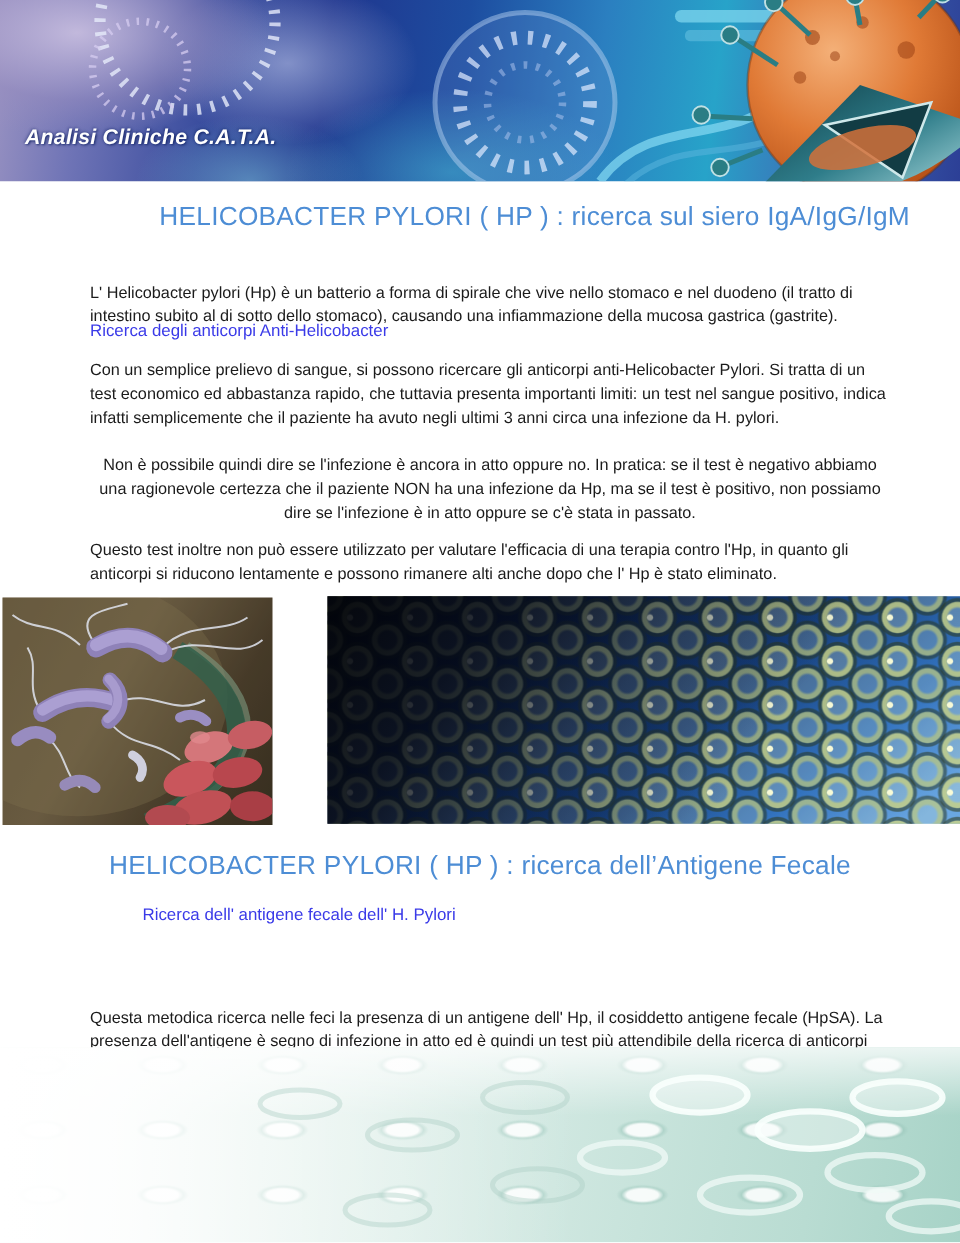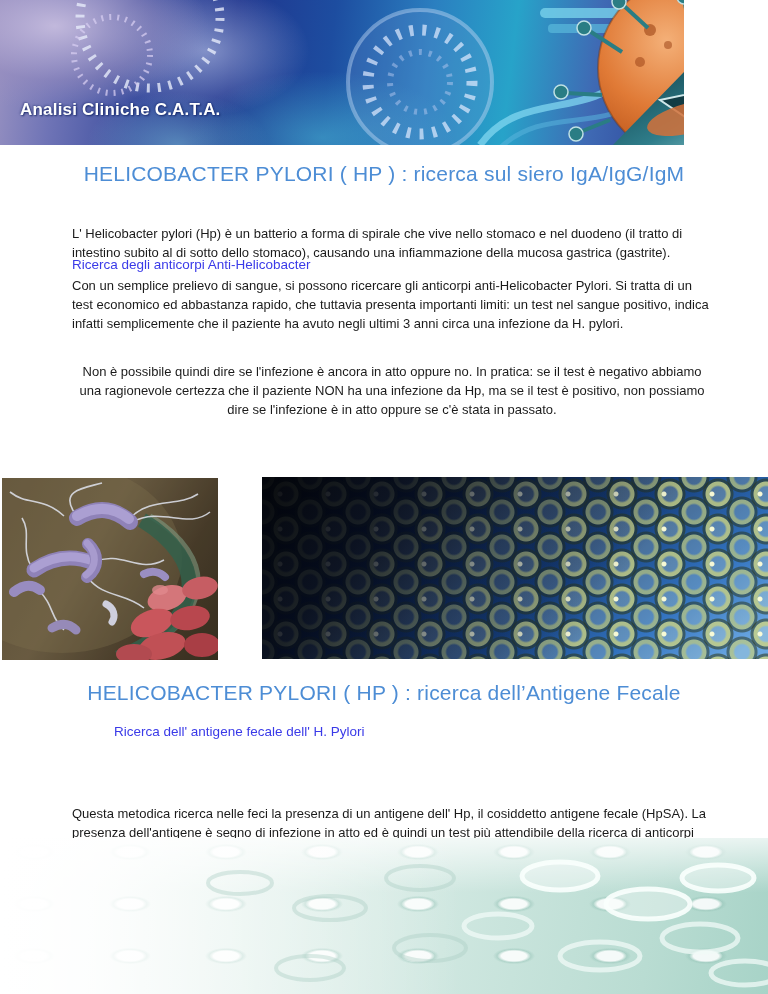--- a/index.html
+++ b/index.html
@@ -3,47 +3,48 @@
 <meta charset="utf-8">
 <style>
   html,body{margin:0;padding:0;background:#ffffff;}
   .page{
     position:relative;width:768px;height:994px;margin:0 auto;
     background:#ffffff;overflow:hidden;
     font-family:"Liberation Sans",sans-serif;color:#1b1b1b;
   }
   
   .banner{
-    position:absolute;left:0;top:0;width:684px;height:145px;overflow:hidden;
+    position:absolute;left:0;top:0;width:768px;height:145px;overflow:hidden;
     background:
       radial-gradient(ellipse 220px 120px at 8% 18%, rgba(198,188,222,.95) 0%, rgba(152,142,192,.55) 45%, transparent 70%),
       radial-gradient(ellipse 160px 100px at 30% 35%, rgba(190,200,235,.6) 0%, transparent 65%),
       radial-gradient(ellipse 190px 95px at 47% 95%, rgba(80,200,220,.5) 0%, transparent 70%),
       radial-gradient(ellipse 130px 75px at 26% 100%, rgba(120,190,215,.55) 0%, transparent 70%),
       linear-gradient(97deg,#9a93c2 0%,#6f74b6 9%,#3a4d9e 22%,#20368e 34%,#1d4da0 48%,#2b7fc0 62%,#27a3c9 74%,#3f6ab4 86%,#2c3f96 100%);
+    font-style: italic;
   }
   .banner svg{position:absolute;left:0;top:0;}
   .brand{
     position:absolute;left:20px;top:100px;
     font-size:17px;font-weight:bold;color:#ffffff;letter-spacing:.2px;
     text-shadow:1px 1px 2px rgba(18,34,100,.9), -1px -1px 2px rgba(18,34,100,.35);
   }
   
   .h-title{
     position:absolute;left:40px;right:40px;text-align:center;
     font-size:21px;font-weight:400;color:#4d8dd5;letter-spacing:.2px;
   }
-  .title-1{top:162px;}
+  .title-1{top:162px;text-align:right;}
   .title-2{top:681px;}
   .para{
     position:absolute;left:72px;width:640px;
     font-size:13px;line-height:19px;color:#1b1b1b;text-align:left;
   }
   .p1{top:204px;margin-top:20px;}
-  .p2{top:276px;}
+  .p2{top:286px;}
   .p3{top:362px;text-align:center;}
   .p4{top:430px;}
   .p5{top:756px;margin-top:48px;}
   .bluelink{
     position:absolute;font-size:13.5px;font-weight:normal;color:#3a3ae8;
     text-decoration:none;cursor:pointer;
   }
   .link-1{left:72px;top:257px;}
   .link-2{left:78px;top:724px;padding-left:36px;}
   
@@ -134,20 +135,21 @@
       </g>
     </svg>
     <div class="brand">Analisi Cliniche C.A.T.A.</div>
   </div>
 
   <div class="h-title title-1">HELICOBACTER PYLORI ( HP ) : ricerca sul siero IgA/IgG/IgM</div>
   <div class="para p1">L' Helicobacter pylori (Hp) è un batterio a forma di spirale che vive nello stomaco e nel duodeno (il tratto di intestino subito al di sotto dello stomaco), causando una infiammazione della mucosa gastrica (gastrite).</div>
   <a class="bluelink link-1">Ricerca degli anticorpi Anti-Helicobacter</a>
   <div class="para p2">Con un semplice prelievo di sangue, si possono ricercare gli anticorpi anti-Helicobacter Pylori. Si tratta di un test economico ed abbastanza rapido, che tuttavia presenta importanti limiti: un test nel sangue positivo, indica infatti semplicemente che il paziente ha avuto negli ultimi 3 anni circa una infezione da H. pylori.</div>
   <div class="para p3">Non è possibile quindi dire se l'infezione è ancora in atto oppure no. In pratica: se il test è negativo abbiamo una ragionevole certezza che il paziente NON ha una infezione da Hp, ma se il test è positivo, non possiamo dire se l'infezione è in atto oppure se c'è stata in passato.</div>
+  <div class="para p4">Questo test inoltre non può essere utilizzato per valutare l'efficacia di una terapia contro l'Hp, in quanto gli anticorpi si riducono lentamente e possono rimanere alti anche dopo che l' Hp è stato eliminato.</div>
 
   <div class="img-bacteria">
     <svg width="216" height="182" viewBox="0 0 216 182">
 
       <rect x="0" y="0" width="216" height="182" fill="rgba(30,24,14,0.18)"></rect>
       <ellipse cx="60" cy="80" rx="120" ry="95" fill="rgba(126,111,78,0.35)"></ellipse>
 
       <path d="M148,38 C215,78 218,142 120,182" fill="none" stroke="#7d9a80" stroke-width="5" opacity="0.6"></path>
       <path d="M140,42 C205,82 208,142 116,180" fill="none" stroke="#33604b" stroke-width="15" opacity="0.85"></path>
 

